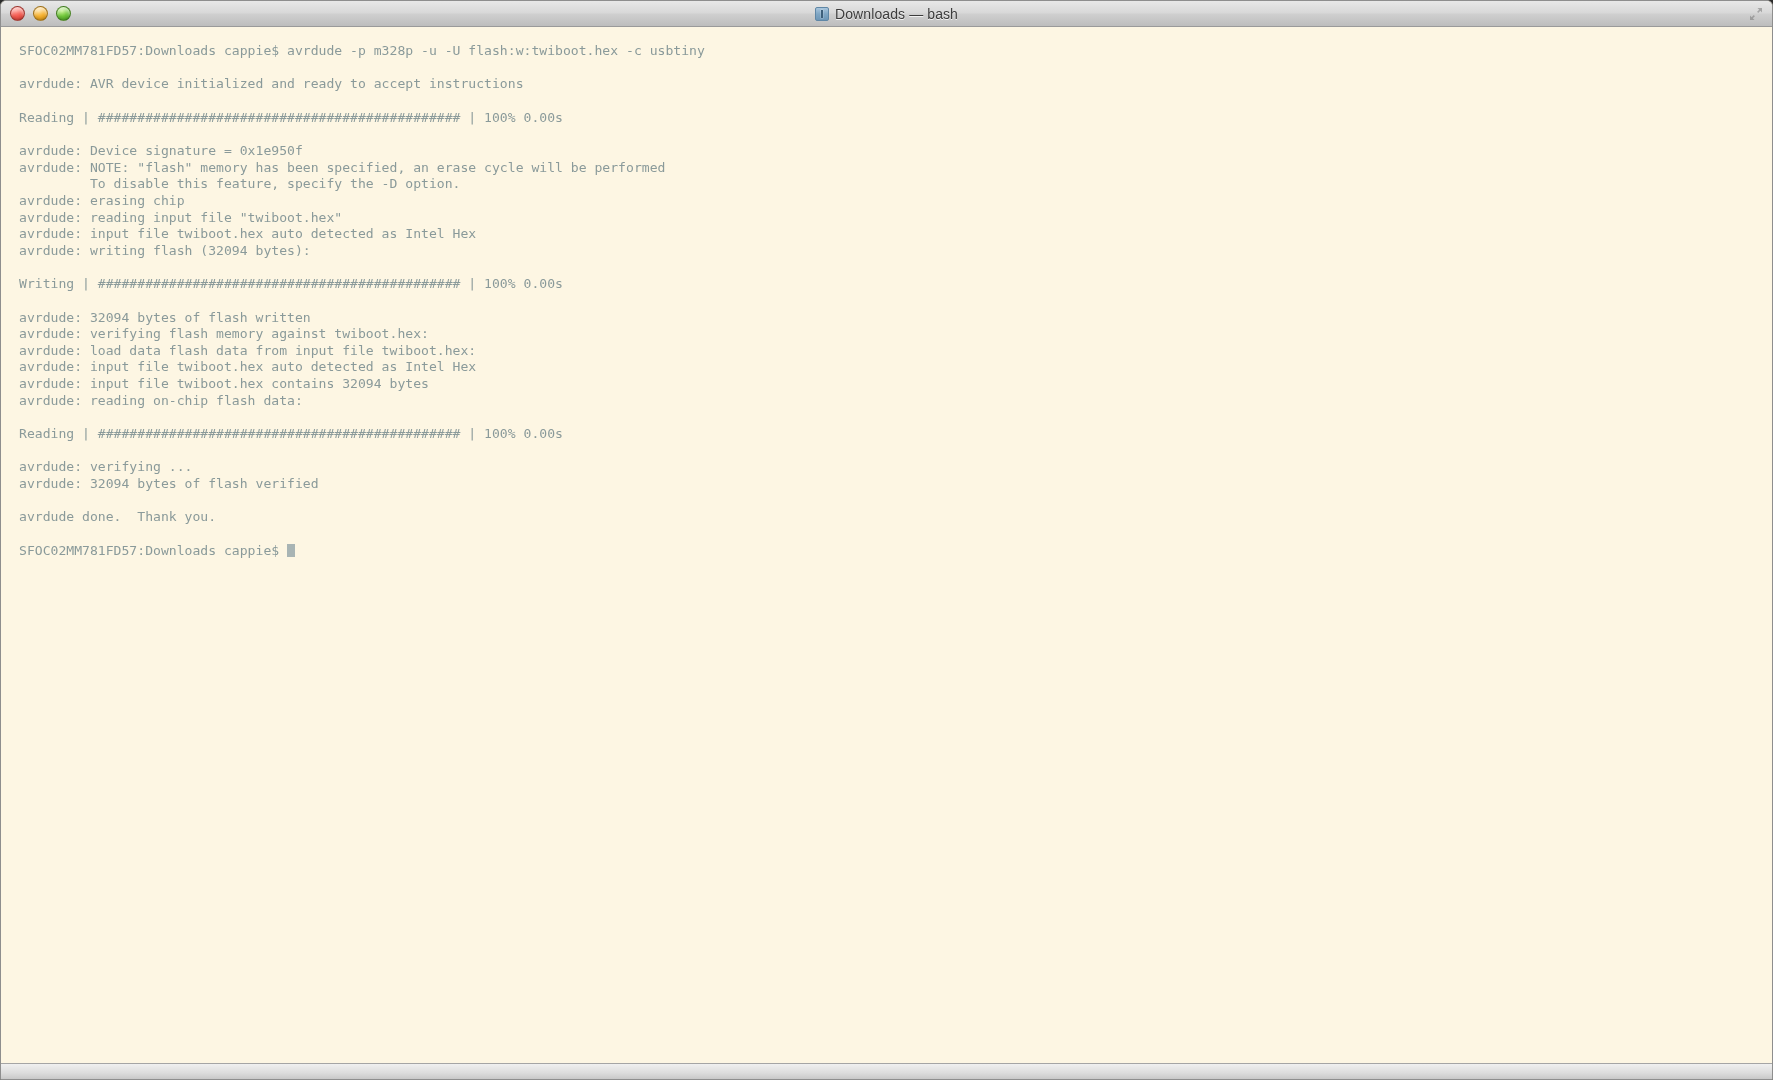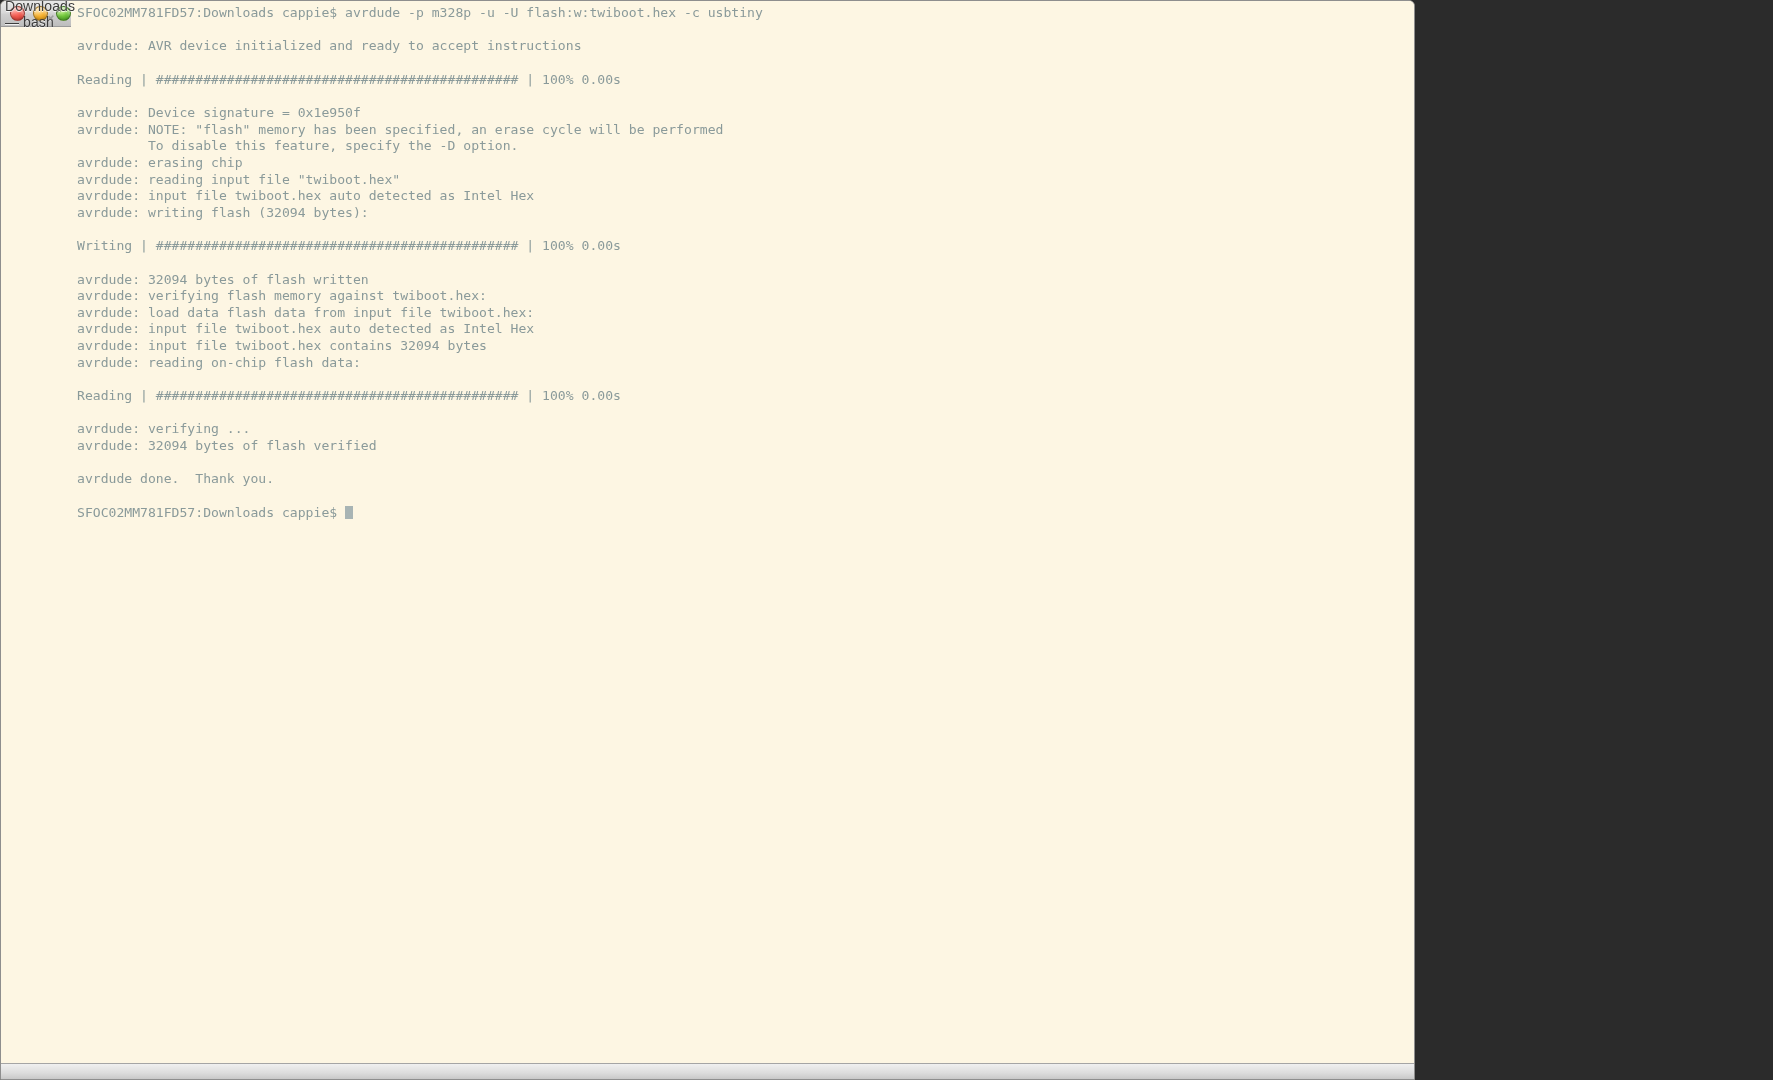--- a/index.html
+++ b/index.html
@@ -9,29 +9,29 @@
   }
   body {
     width: 1773px;
     height: 1080px;
     overflow: hidden;
     font-family: "DejaVu Sans Mono", monospace;
   }
 
   .window {
     position: relative;
-    width: 1415px;
+    width: 1773px;
     height: 1080px;
     box-sizing: border-box;
     background: #fdf6e3;
     border: 1px solid #8e8e8e;
     border-radius: 6px 6px 0 0;
     overflow: hidden;
     display: flex;
-    flex-direction: row;
+    flex-direction: column;
   }
 
   
   .titlebar {
     position: relative;
     height: 25px;
     flex: 0 0 25px;
     background: linear-gradient(to bottom, #e8e8e8 0%, #d8d8d8 48%, #cfcfcf 52%, #bdbdbd 100%);
     border-bottom: 1px solid #9a9a9a;
     border-radius: 5px 5px 0 0;
@@ -109,21 +109,21 @@
   }
 
   
   .terminal {
     flex: 1 1 auto;
     background: #fdf6e3;
     padding: 4px 0 0 6px;
     overflow: hidden;
   }
   .term-text {
-    margin: 0;
+    margin: 12px;
     font-family: "DejaVu Sans Mono", "Liberation Mono", monospace;
     font-size: 13.1px;
     line-height: 16.65px;
     color: #8a9a9a;
     white-space: pre;
     letter-spacing: 0px;
   }
   .term-text .cursor {
     display: inline-block;
     width: 8px;

